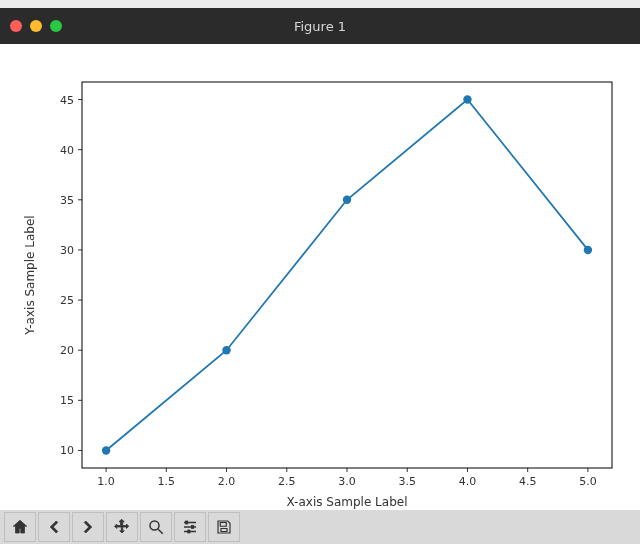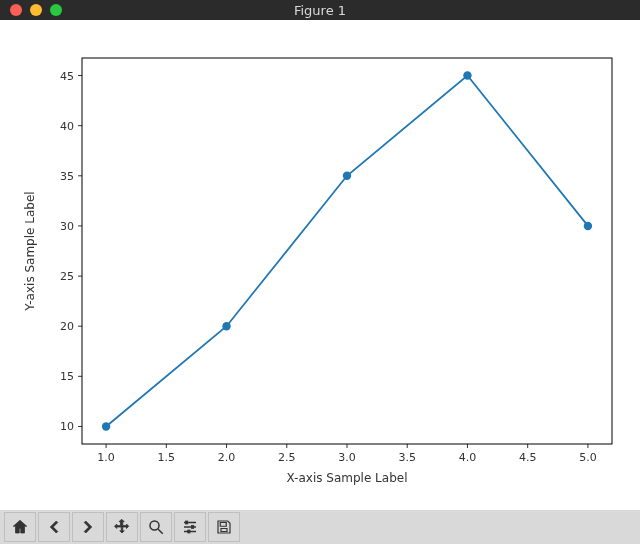--- a/index.html
+++ b/index.html
@@ -1,18 +1,18 @@
 <!DOCTYPE html>
 <html><head>
 <meta charset="utf-8">
 <style>
   * { box-sizing: border-box; margin: 0; padding: 0; }
   html, body { width: 640px; height: 544px; overflow: hidden; font-family: "DejaVu Sans", Arial, sans-serif; background: #fff; }
   .window { width: 640px; height: 544px; display: flex; flex-direction: column; background: #ececec; }
-  .titlebar { height: 20px; background: #2b2b2b; display: flex; align-items: center; position: relative; }
+  .titlebar { height: 36px; background: #2b2b2b; display: flex; align-items: center; position: relative; margin-top: 8px; }
   .traffic { display: flex; gap: 8px; margin-left: 10px; }
   .tl { width: 12px; height: 12px; border-radius: 50%; }
   .tl.red { background: #ff5f57; }
   .tl.yellow { background: #febc2e; }
   .tl.green { background: #28c840; }
   .titlebar .title { position: absolute; left: 0; right: 0; text-align: center; color: #d8d8d8; font-size: 13px; pointer-events: none; }
   .figure-area { flex: 1 1 auto; background: #fff; position: relative; }
   .chart-svg { position: absolute; left: 0; top: 0; }
   .axis-label { font-size: 12px; fill: #333; }
   .tick-label { font-size: 11px; fill: #333; }

